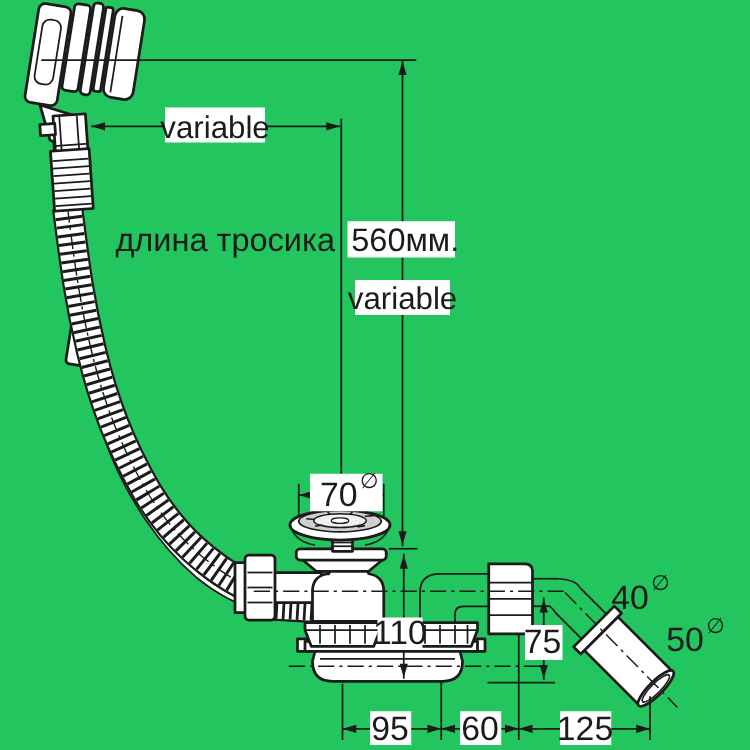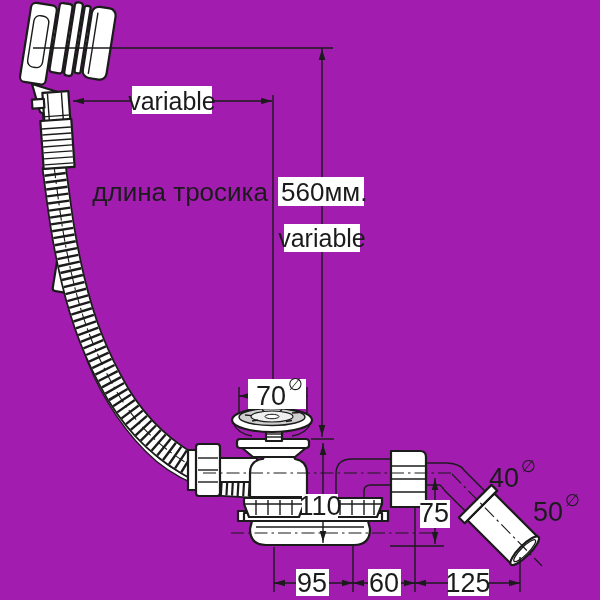--- a/index.html
+++ b/index.html
@@ -1,16 +1,16 @@
 <!DOCTYPE html>
 <html><head>
 <meta charset="utf-8">
 <style>
   html,body{margin:0;padding:0;background:#ffffff;}
-  #stage{width:600px;height:600px;position:relative;background:#a21caf;overflow:hidden;}
+  #stage{width:600px;height:600px;position:relative;background:#22c55e;overflow:hidden;}
   svg{display:block;}
   .dimtext{font-family:"Liberation Sans",sans-serif;fill:#1b1b1b;}
   .sz25{font-size:25px;}
   .sz26{font-size:26px;}
   .sz27{font-size:27px;}
   .sz17{font-size:17px;}
   .outline{fill:#ffffff;stroke:#1b1b1b;stroke-width:2.2;stroke-linejoin:round;}
   .thin{fill:none;stroke:#1b1b1b;stroke-width:1.4;}
   .dimline{fill:none;stroke:#1b1b1b;stroke-width:1.4;}
   .ctr{fill:none;stroke:#1b1b1b;stroke-width:1.15;stroke-dasharray:13 4 2.5 4;}

